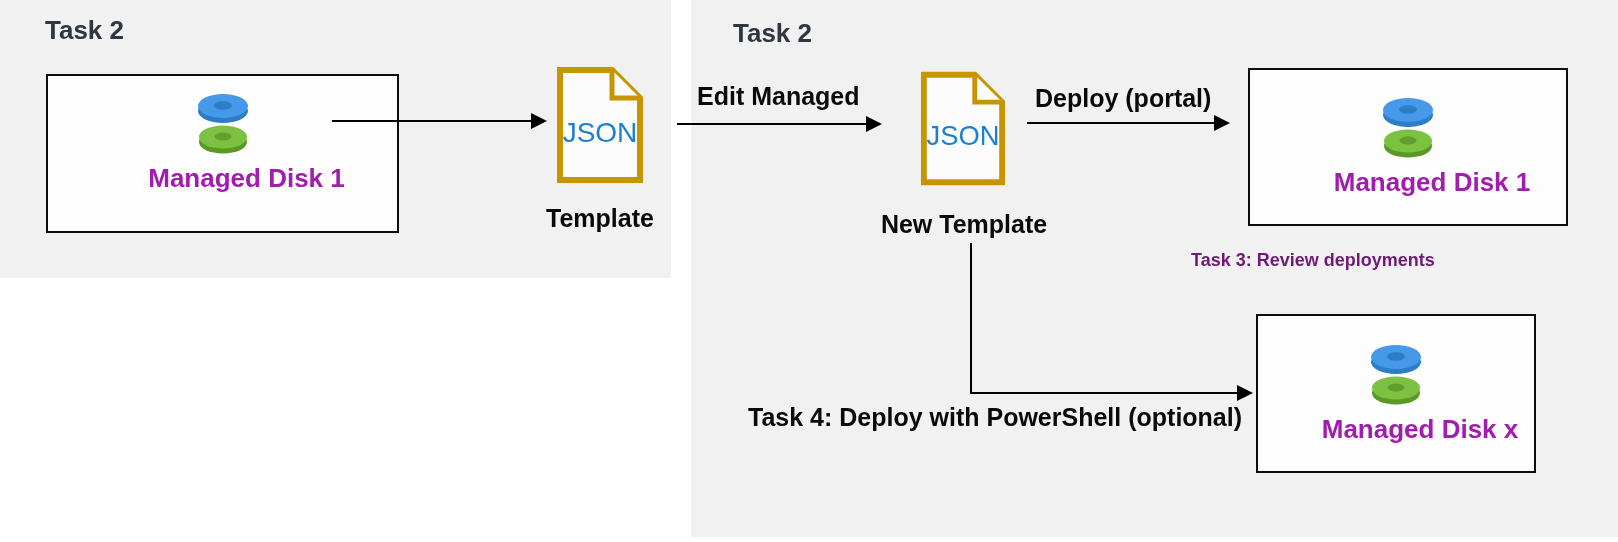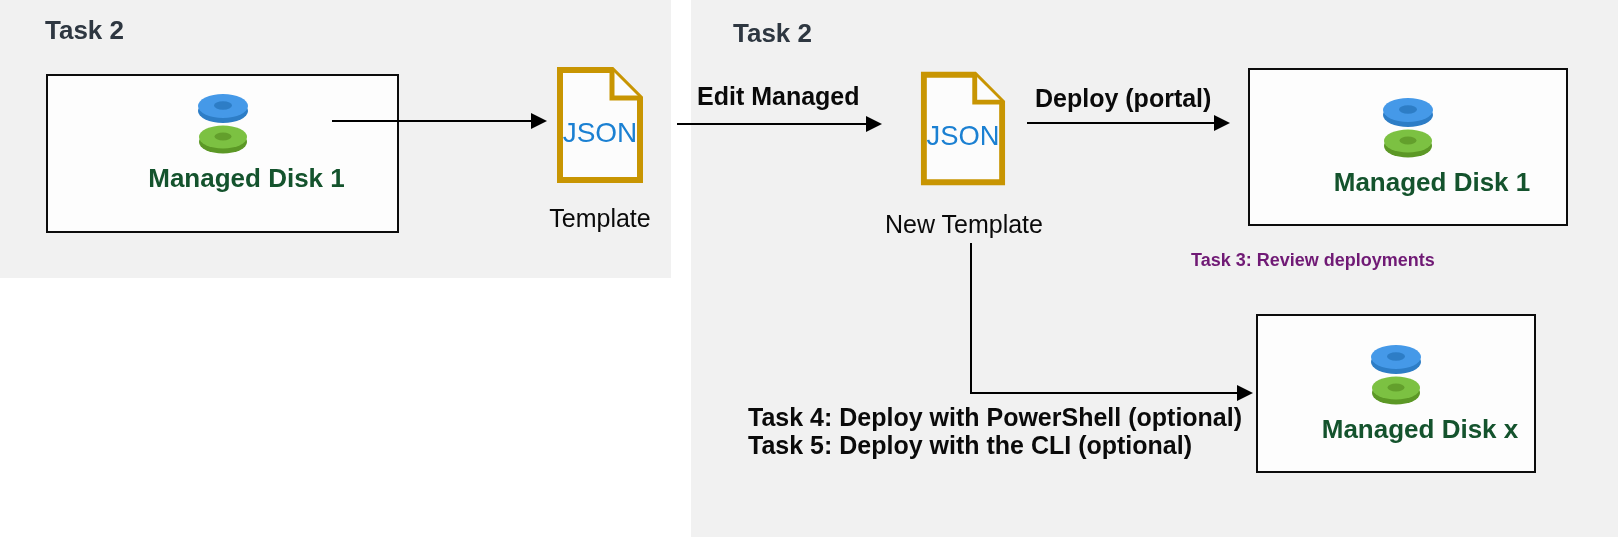--- a/index.html
+++ b/index.html
@@ -41,35 +41,35 @@
   }
   .box-source   { left: 46px;   top: 74px;  width: 353px; height: 159px; padding-bottom: 22px; }
   .box-deployed { left: 1248px; top: 68px;  width: 320px; height: 158px; }
   .box-optional { left: 1256px; top: 314px; width: 280px; height: 159px; }
 
   .disk-icon { width: 54px; height: 64px; margin-bottom: 7px; }
 
   .box-label {
     font-size: 26px;
     font-weight: 700;
-    color: #14532d;
+    color: #a21caf;
     white-space: nowrap;
     margin-left: 48px;
   }
 
   .json-icon { position: absolute; }
   .json-icon-1 { left: 555px; top: 65px; width: 90px; height: 120px; }
   .json-icon-2 { left: 919px; top: 69px; width: 88px; height: 119px; }
 
   .caption {
     position: absolute;
     width: 220px;
     text-align: center;
     font-size: 25px;
-    font-weight: 400;
+    font-weight: 700;
     color: #0a0a0a;
     white-space: nowrap;
   }
   .caption-template     { left: 490px; top: 204px; }
   .caption-new-template { left: 854px; top: 210px; }
 
   .arrow-label {
     position: absolute;
     font-size: 25px;
     font-weight: 700;
@@ -188,16 +188,15 @@
       <polygon points="1237,385 1237,401 1253,393" fill="#000000"></polygon>
     </g>
   </svg>
 
   <div class="arrow-label label-edit-template">Edit Managed</div>
   <div class="arrow-label label-deploy-portal">Deploy (portal)</div>
 
   <div class="annotation annotation-task3">Task 3: Review deployments</div>
   <div class="annotation annotation-task45">
     <div>Task 4: Deploy with PowerShell (optional)</div>
-    <div>Task 5: Deploy with the CLI (optional)</div>
   </div>
 
 </div>
 
 </body></html>

